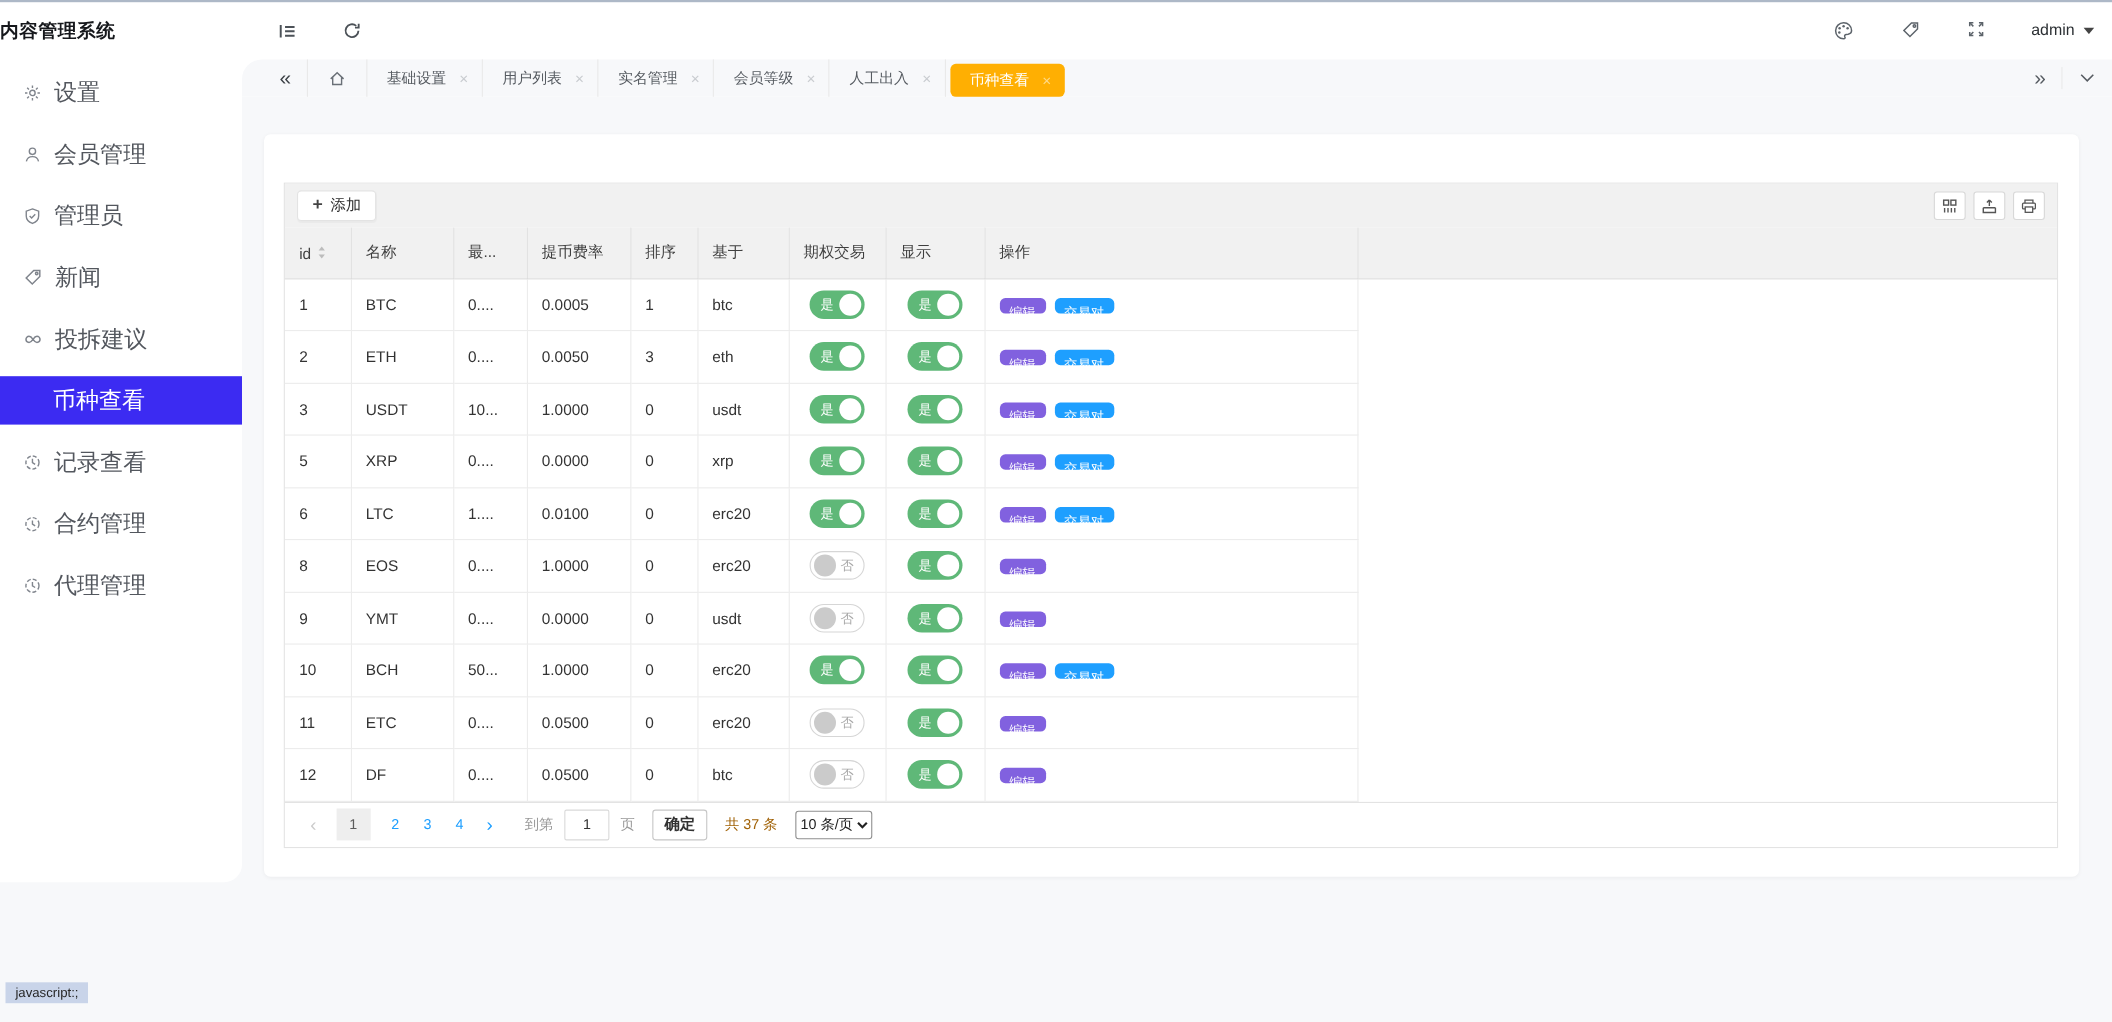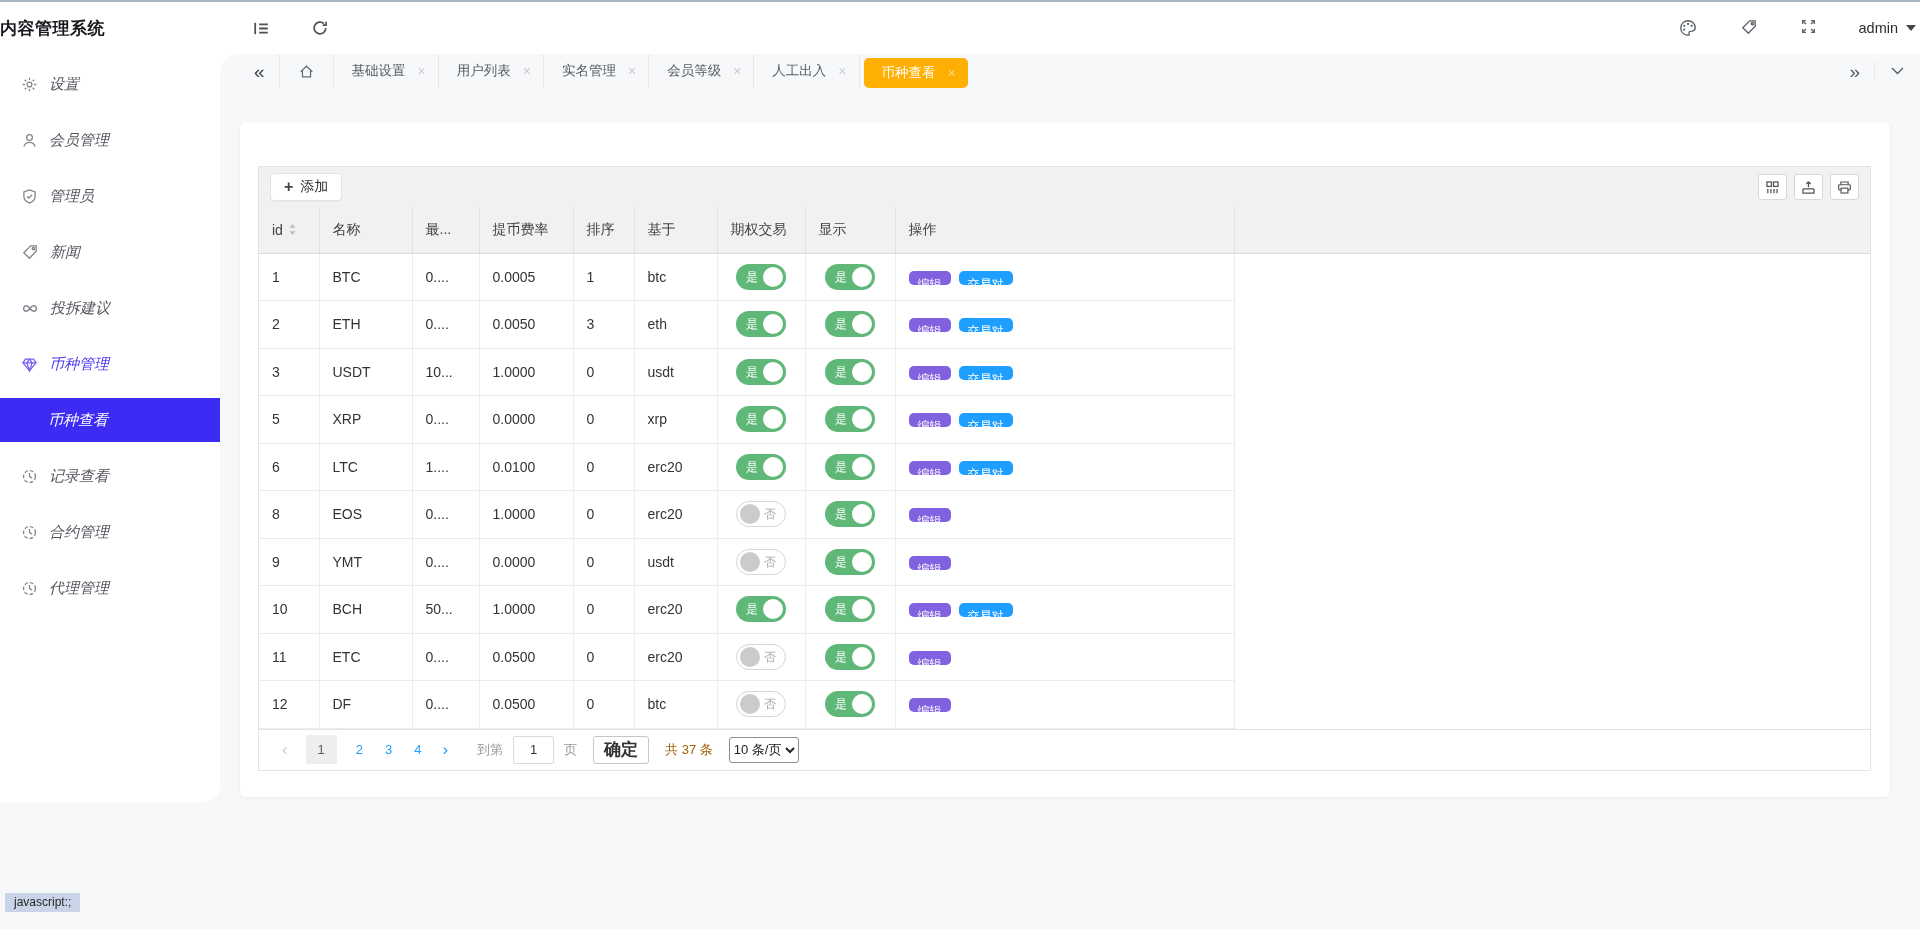--- a/index.html
+++ b/index.html
@@ -15,21 +15,21 @@
   
   .top-edge { position:absolute; top:0; left:0; right:0; height:2px; background:#adb8c7; z-index:9; }
 
   
   .top-white { position:absolute; top:2px; left:0; right:0; height:86px; background:#fff; z-index:1; }
 
   .topbar { position:absolute; top:2px; left:0; right:0; height:52px; display:flex; align-items:center; z-index:5; }
   .brand { width:220px; font-size:17px; font-weight:bold; color:#16181c; letter-spacing:.5px; }
   .tb-left { display:flex; align-items:center; gap:40px; padding-left:32px; }
   .tb-btn { color:#4c5258; cursor:pointer; }
-  .tb-right { margin-left:auto; display:flex; align-items:center; gap:42px; padding-right:4px; }
+  .tb-right { margin-left:auto; display:flex; align-items:center; gap:42px; padding-right:16px; }
   .tb-right .tb-btn { color:#5d646b; }
   .admin-box { display:flex; align-items:center; gap:8px; font-size:14.5px; color:#2b2f33; cursor:pointer; }
 
   
   .tabbar { position:absolute; top:54px; left:220px; right:0; height:34px; background:#f7f8fa;
             border-top-left-radius:18px; display:flex; align-items:center; z-index:3; padding-left:20px; }
   .tab-arrow { color:#3c4146; font-size:19px; padding:0 14px; cursor:pointer; line-height:1; }
   .home-tab { display:flex; align-items:center; padding:0 18px; height:100%; color:#6a7077; cursor:pointer; }
   .tab-sep { width:1px; height:34px; background:#e9e9e9; }
   .tab { display:flex; align-items:center; height:100%; padding:0 12px 0 18px; cursor:pointer; color:#565b61; font-size:13.5px; }
@@ -39,21 +39,21 @@
   .tab.active .tab-close { color:#ffd884; }
   .tabbar-right { margin-left:auto; display:flex; align-items:center; height:100%; }
   .tabbar-right .tab-sep { height:20px; }
   .tabbar-right .tab-arrow { color:#565b61; }
   .chev-down { padding:0 16px; color:#565b61; cursor:pointer; }
 
   
   .sidebar { position:absolute; top:54px; left:0; width:220px; height:748px; background:#fff;
              border-radius:0 0 16px 0; z-index:4; padding-top:2px; }
   .side-item { height:56px; display:flex; align-items:center; padding-left:21px; gap:11px;
-               font-size:15px; color:#53575e; cursor:pointer;font-style:italic; }
+               font-size:21px; color:#53575e; cursor:pointer; }
   .side-item .icon { color:#80858d; }
   .side-item.parent-active { color:var(--side-active-text); }
   .side-item.parent-active .icon { color:#7a5cf0; }
   .side-item.sub { padding-left:48px; height:44px; }
   .side-item.sub.selected { background:var(--side-active-bg); color:#fff; margin:6px 0; }
   .artifact { position:absolute; left:0; top:461px; width:8px; height:11px; background:#d9dbdd; }
 
   
   .card { position:absolute; left:240px; top:122px; width:1650px; height:675px; background:#fff;
           border-radius:6px; box-shadow:0 1px 4px rgba(0,0,0,.05); z-index:2; }
@@ -100,21 +100,21 @@
   .pg-prev { color:#ccc; }
   .pg-next { color:var(--blue); }
   .page { color:var(--blue); padding:0 11px; cursor:pointer; }
   .page.cur { background:#eeeeee; color:#5c5c5c; width:31px; height:29px; line-height:29px;
               text-align:center; padding:0; margin:0 8px; }
   .goto-label { color:#999; margin:0 10px 0 19px; }
   .goto-input { width:41px; height:28px; border:1px solid #d9d9d9; border-radius:2px; text-align:center;
                 font-size:13px; color:#333; font-family:inherit; }
   .page-unit { color:#999; margin:0 16px 0 10px; }
   .confirm-btn { height:28px; padding:0 10px; background:#fff; border:1px solid #c6c6c6; border-radius:3px;
-                 font-size:17px; font-weight:bold; color:#333; cursor:pointer; font-family:inherit; }
+                 font-size:14px; font-weight:bold; color:#333; cursor:pointer; font-family:inherit; }
   .total { margin:0 16px; color:#a16207; }
   .pagesize { height:26px; border:1px solid #8f8f8f; border-radius:3px; font-size:13px; color:#222;
               background:#fff; font-family:inherit; }
 
   .status-bubble { position:absolute; left:5px; bottom:17px; background:#c9d4e9; padding:2px 9px 3px;
                    font-size:12px; color:#262626; z-index:9; }
 </style>
 </head>
 <body>
 
@@ -254,29 +254,20 @@
         <span>新闻</span>
       </div>
       <div class="side-item">
         <span class="icon">
           <svg width="18" height="17" viewBox="0 0 16 16" fill="none" stroke="currentColor" stroke-width="1.3">
             <path d="M8 8C6.8 6.2 5.8 5.4 4.6 5.4a2.6 2.6 0 0 0 0 5.2C5.8 10.6 6.8 9.8 8 8zM8 8c1.2 1.8 2.2 2.6 3.4 2.6a2.6 2.6 0 0 0 0-5.2C10.2 5.4 9.2 6.2 8 8z"></path>
           </svg>
         </span>
         <span>投拆建议</span>
       </div>
-      <div class="side-item parent-active">
-        <span class="icon">
-          <svg width="17" height="17" viewBox="0 0 16 16" fill="none" stroke="currentColor" stroke-width="1.2">
-            <path d="M4.2 3h7.6l2.4 3.4L8 13.8 1.8 6.4z"></path>
-            <path d="M1.8 6.4h12.4M8 13.8L5.5 6.4 8 3l2.5 3.4z"></path>
-          </svg>
-        </span>
-        <span>币种管理</span>
-      </div>
       <div class="side-item sub selected">
         <span>币种查看</span>
       </div>
       <div class="side-item">
         <span class="icon">
           <svg width="17" height="17" viewBox="0 0 16 16" fill="none" stroke="currentColor" stroke-width="1.2">
             <circle cx="8" cy="8" r="5.6" stroke-dasharray="3.4 1.8"></circle>
             <path d="M8 4.8V8l2.3 1.5"></path>
           </svg>
         </span>

